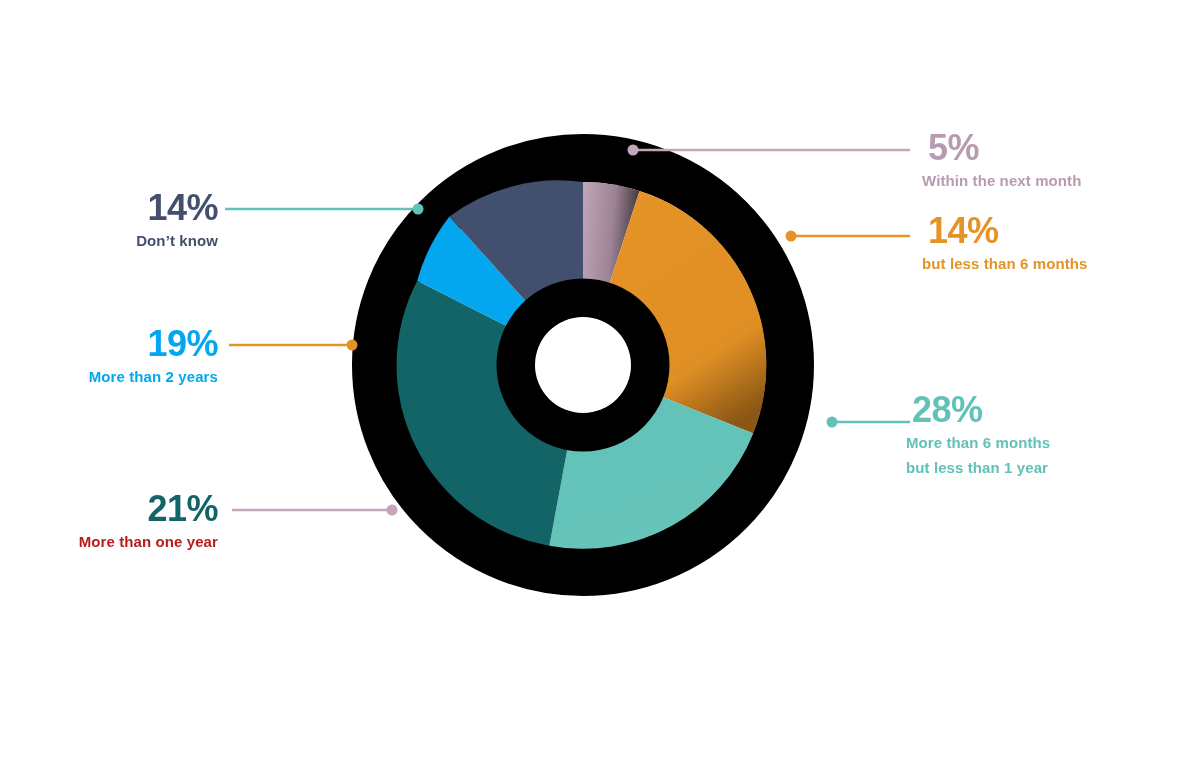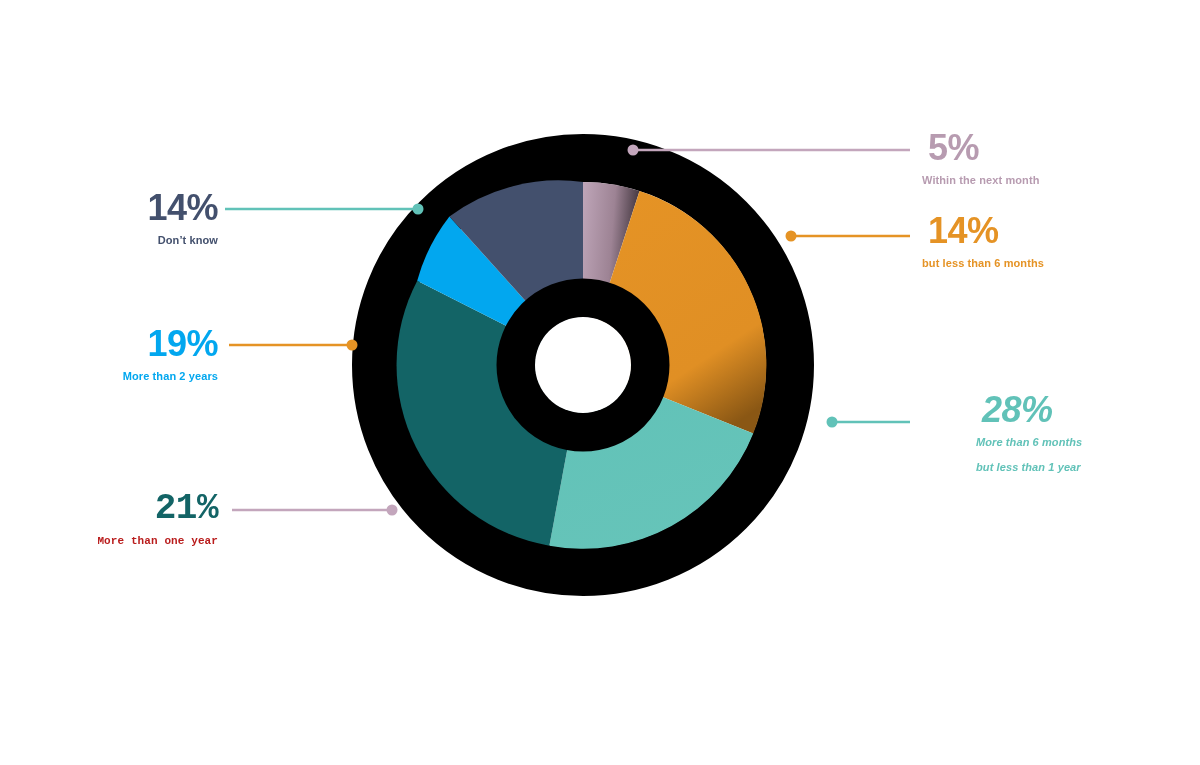--- a/index.html
+++ b/index.html
@@ -39,36 +39,36 @@
   }
   .callout .pct {
     font-weight: bold;
     font-size: 36px;
     line-height: 40px;
     letter-spacing: -0.5px;
     margin: 0;
   }
   .callout .desc-line {
     font-weight: bold;
-    font-size: 11px;
+    font-size: 15px;
     line-height: 25px;
     letter-spacing: 0.1px;
     margin: 0;
   }
   .callout.right { text-align: left; }
   .callout.right .pct { padding-left: 6px; }
   .callout.left  { text-align: right; }
 
   
   #c-within      { left: 922px; top: 128px; }
   #c-1to6        { left: 922px; top: 211px; }
-  #c-6to12       { left: 976px; top: 390px; font-style: italic; }
+  #c-6to12       { left: 906px; top: 390px; }
   #c-dontknow    { right: 982px; top: 188px; }
   #c-2years      { right: 982px; top: 324px; }
-  #c-1to2years   { right: 982px; top: 489px; font-family: Liberation Mono, monospace; }
+  #c-1to2years   { right: 982px; top: 489px; }
 </style>
 </head>
 <body>
 
 <div class="stage">
   <div class="chart-wrap">
 
     <svg class="donut-svg" viewBox="0 0 1200 765" xmlns="http://www.w3.org/2000/svg">
       <defs>
         <linearGradient id="gradMauve" x1="0" y1="0" x2="1" y2="0.25">

